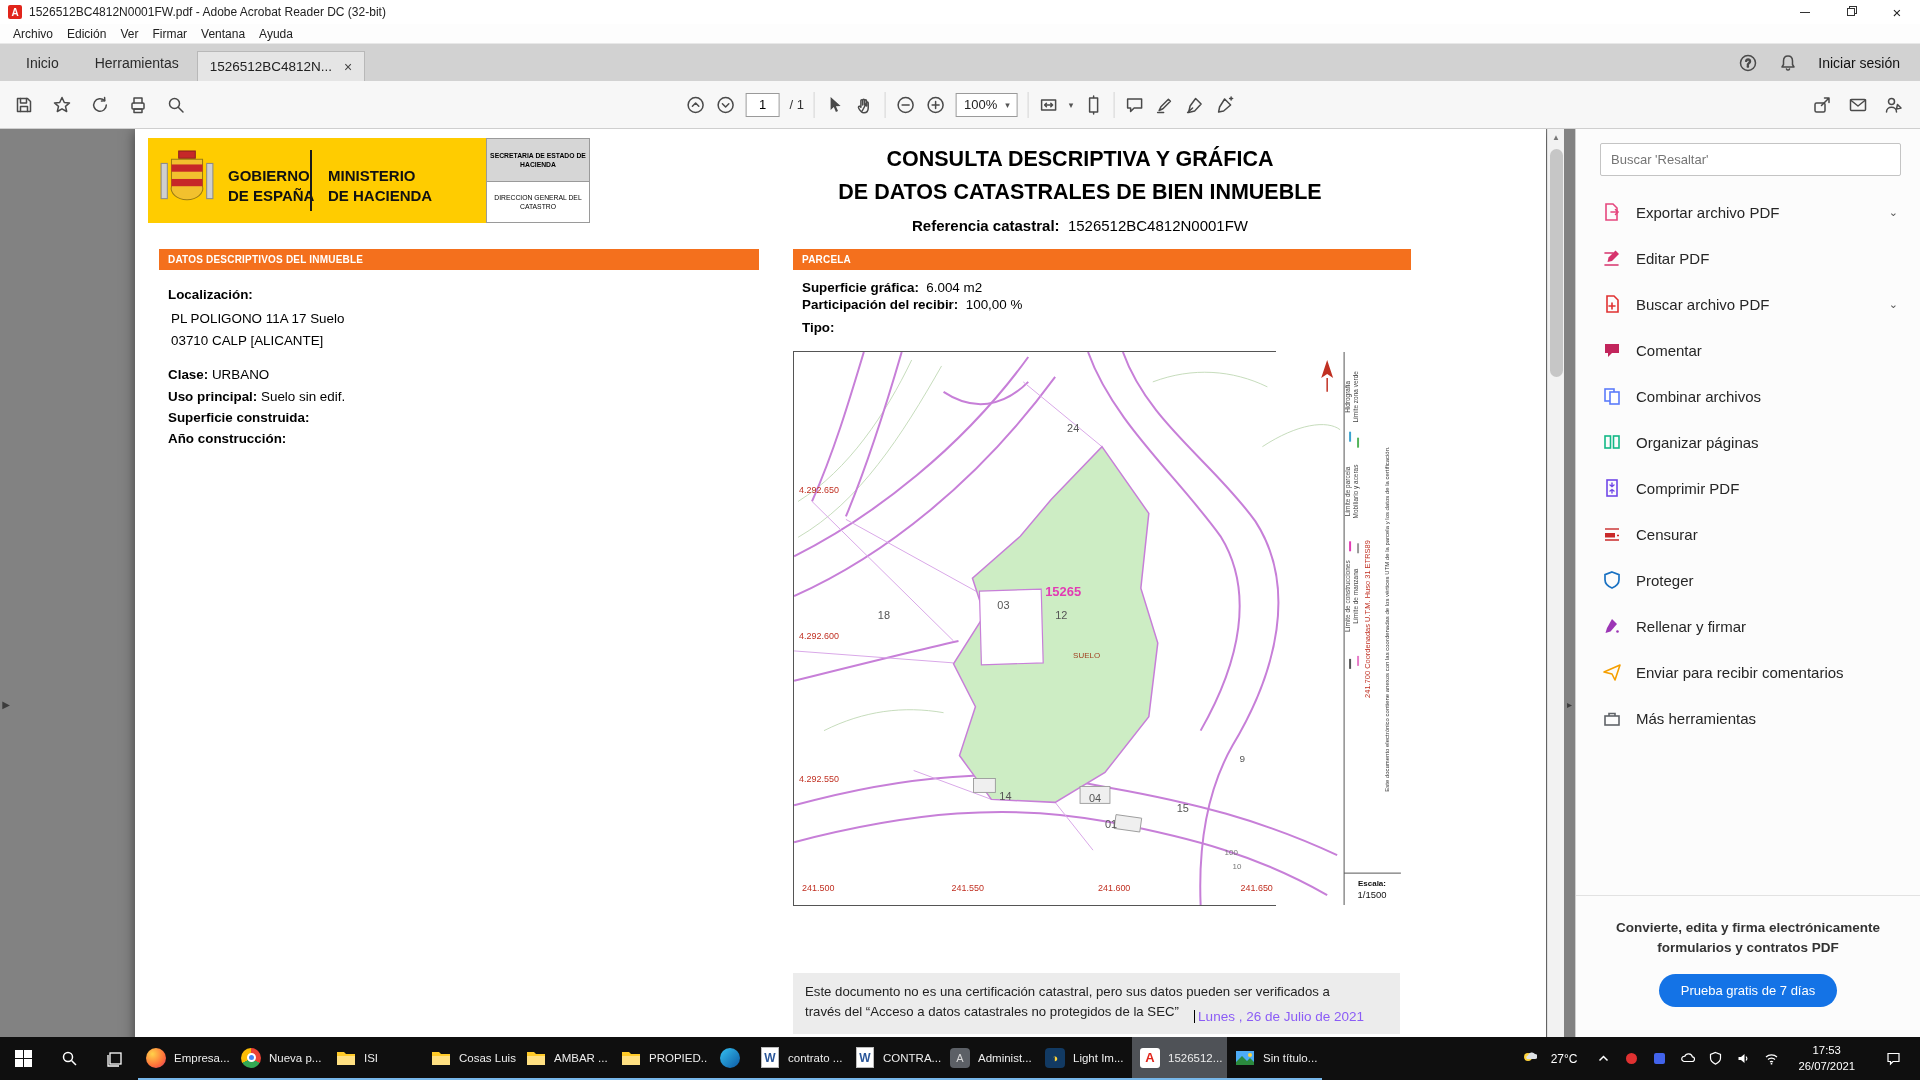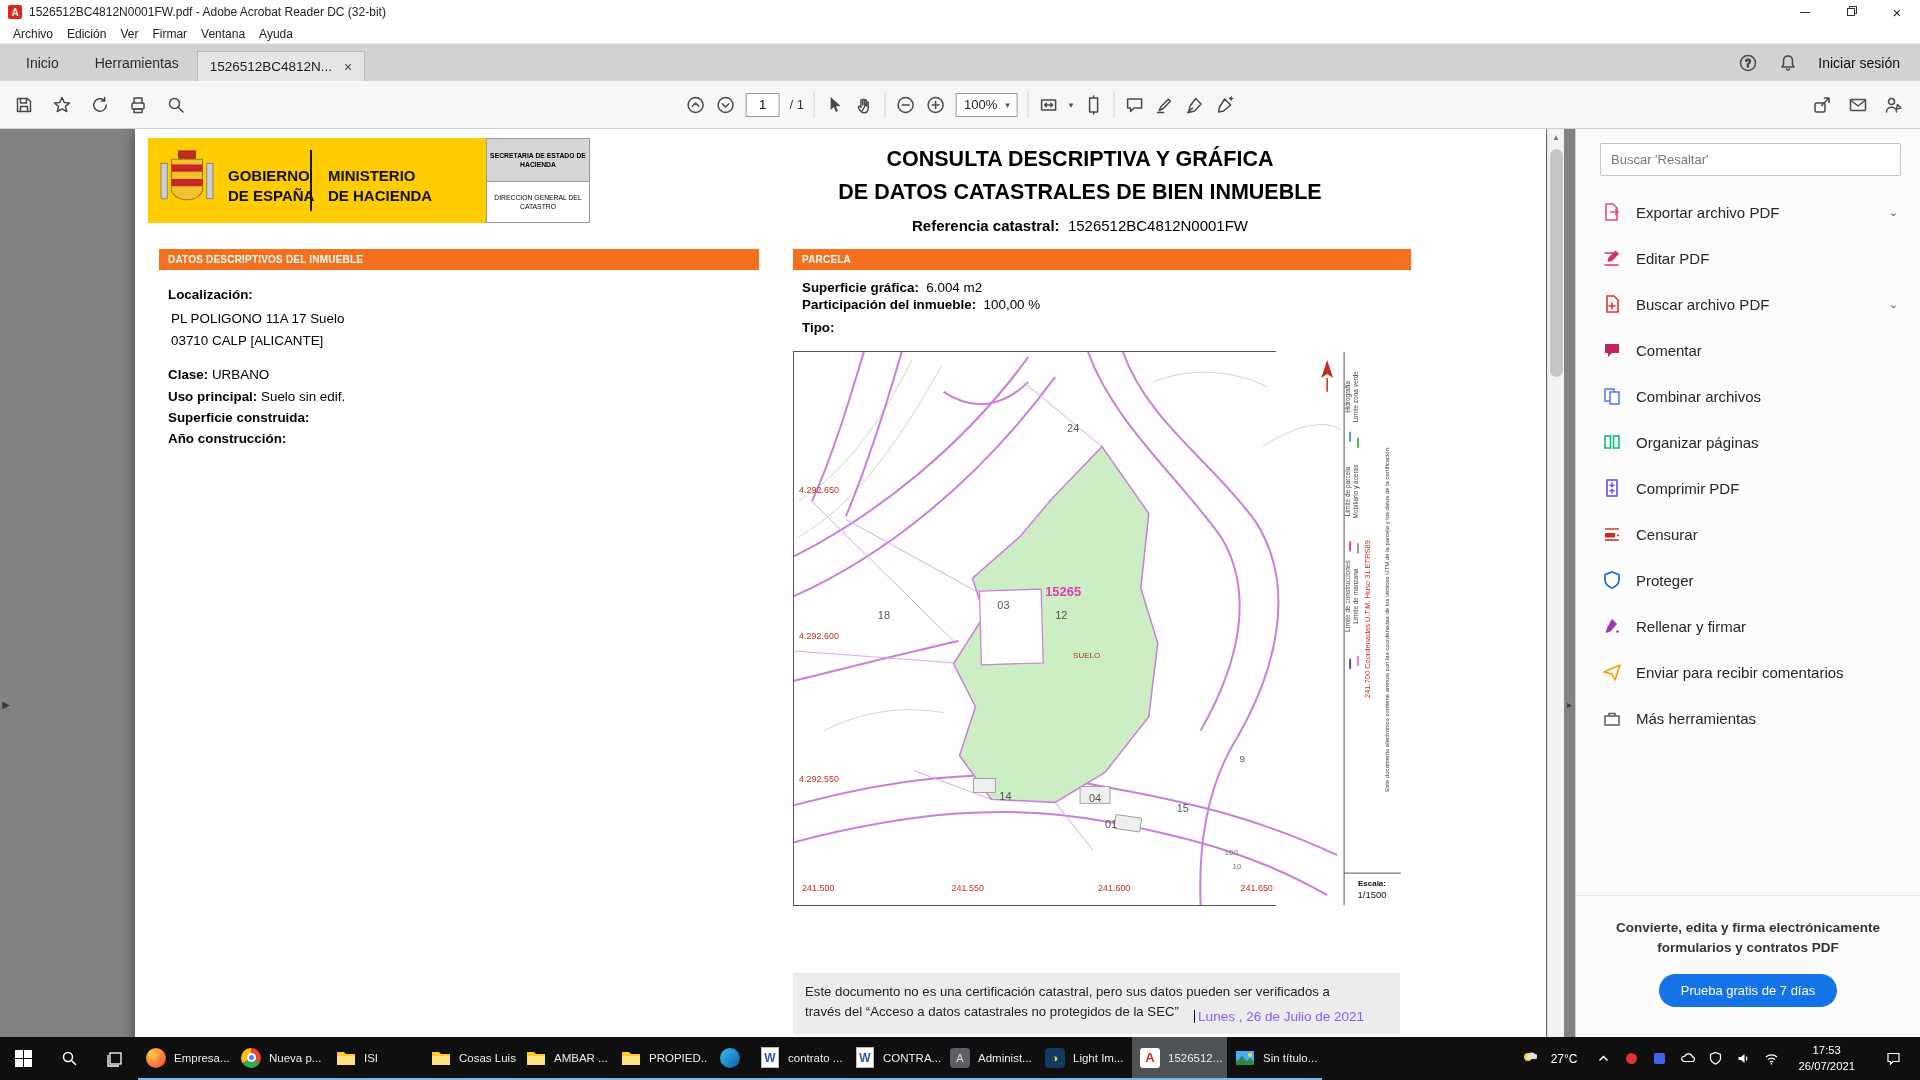--- a/index.html
+++ b/index.html
@@ -329,21 +329,21 @@
       <div class="abs fline b" style="left:33px;top:158px">Localización:</div>
       <div class="abs fline" style="left:36px;top:182px">PL POLIGONO 11A 17 Suelo</div>
       <div class="abs fline" style="left:36px;top:204px">03710 CALP [ALICANTE]</div>
       <div class="abs fline" style="left:33px;top:238px"><span class="b">Clase:</span> <span class="v">URBANO</span></div>
       <div class="abs fline" style="left:33px;top:260px"><span class="b">Uso principal:</span> <span class="v">Suelo sin edif.</span></div>
       <div class="abs fline b" style="left:33px;top:281px">Superficie construida:</div>
       <div class="abs fline b" style="left:33px;top:302px">Año construcción:</div>
 
       <div class="abs hdr-bar" style="left:658px;top:120px;width:618px">PARCELA</div>
       <div class="abs fline" style="left:667px;top:151px"><span class="b">Superficie gráfica:</span>&nbsp; <span class="v">6.004 m2</span></div>
-      <div class="abs fline" style="left:667px;top:168px"><span class="b">Participación del inmueble:</span>&nbsp; <span class="v">100,00 %</span></div>
+      <div class="abs fline" style="left:667px;top:168px"><span class="b">Participación del recibir:</span>&nbsp; <span class="v">100,00 %</span></div>
       <div class="abs fline b" style="left:667px;top:191px">Tipo:</div>
 
       <div class="abs map-box">
         <svg width="607" height="553" viewBox="0 0 609 555">
           <rect width="609" height="555" fill="#ffffff"></rect>
 
           <g stroke="#BFD8B4" stroke-width="0.9" fill="none">
             <path d="M4,150 C55,118 92,62 118,8"></path>
             <path d="M4,186 C66,150 108,84 148,14"></path>
             <path d="M360,30 C400,15 440,18 475,35"></path>

